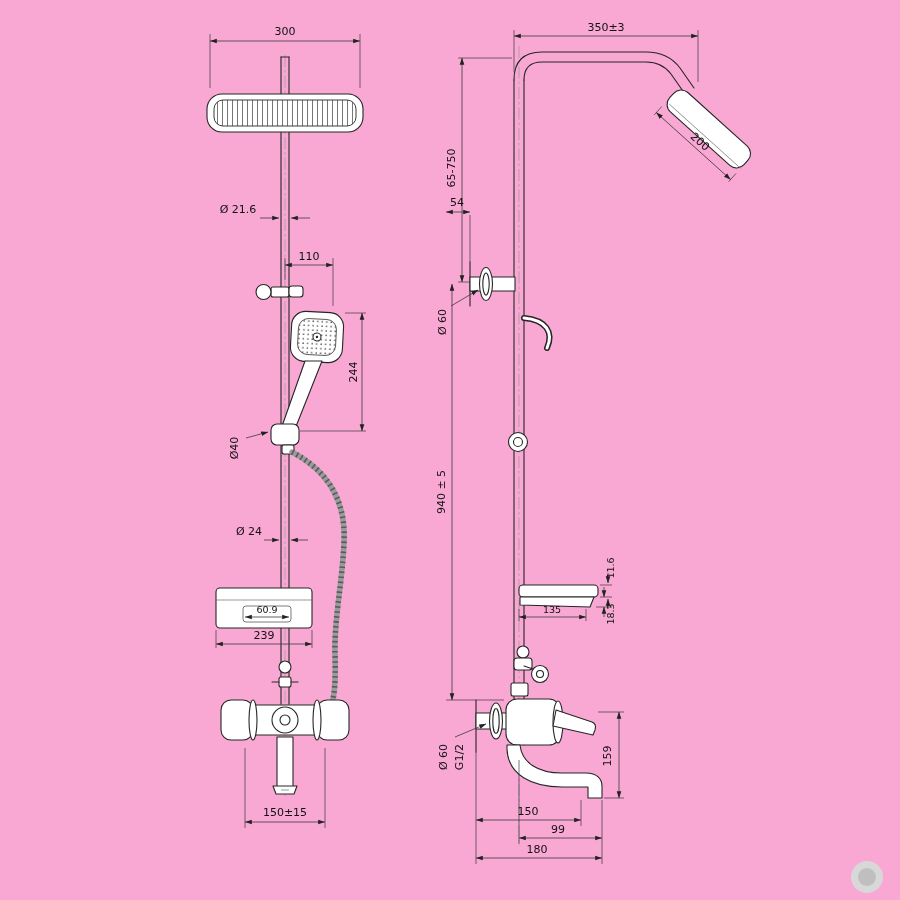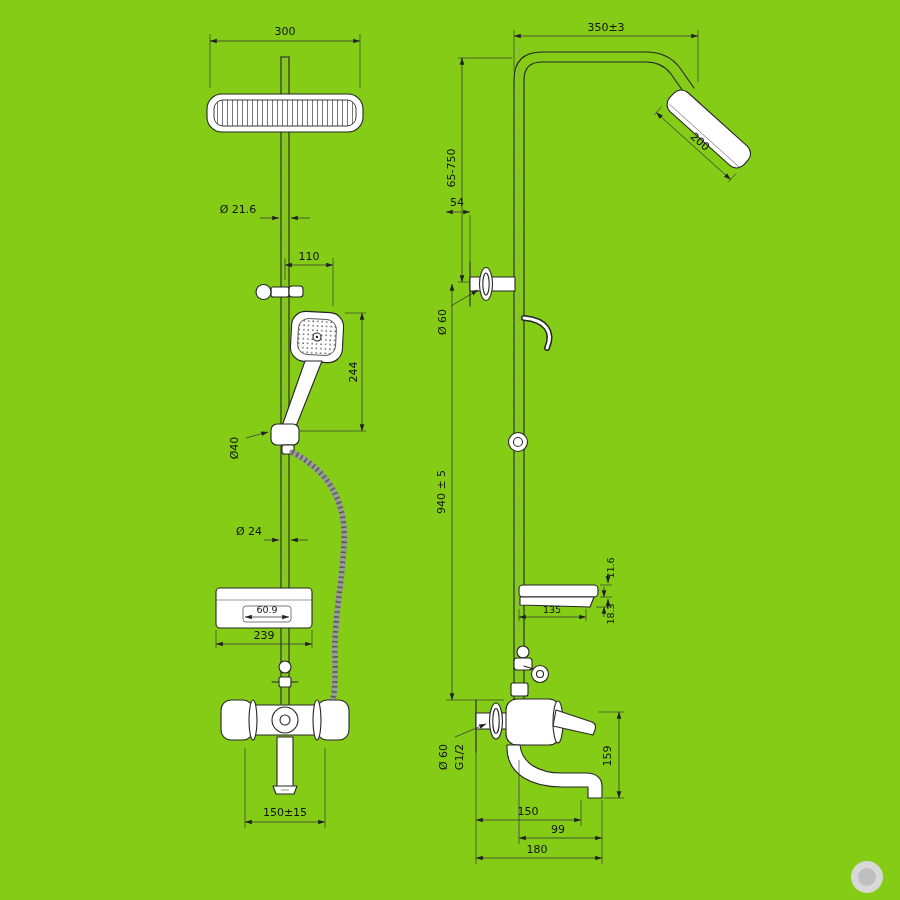--- a/index.html
+++ b/index.html
@@ -1,16 +1,16 @@
 <!DOCTYPE html>
 <html><head>
 <meta charset="utf-8">
 <style>
   html,body{margin:0;padding:0;background:#fff;}
-  .canvas{position:relative;width:900px;height:900px;background:#84cc16;overflow:hidden;
+  .canvas{position:relative;width:900px;height:900px;background:#f9a8d4;overflow:hidden;
           font-family:"DejaVu Sans", sans-serif;}
   svg{display:block}
   svg text{font-family:"DejaVu Sans", sans-serif;font-size:11px;fill:#111;}
   svg text.sm{font-size:9.5px;}
   .ln{fill:none;stroke:#262626;stroke-width:1.1;stroke-linecap:round;stroke-linejoin:round;}
   .fw{fill:#fff;stroke:#262626;stroke-width:1.1;stroke-linejoin:round;}
   .thin{fill:none;stroke:#555;stroke-width:.6;}
   .dim{fill:none;stroke:#3a3a3a;stroke-width:.8;}
   .ext{fill:none;stroke:#3a3a3a;stroke-width:.7;}
   .cl{fill:none;stroke:#9a9a9a;stroke-width:.7;stroke-dasharray:12 3 2.5 3;}

